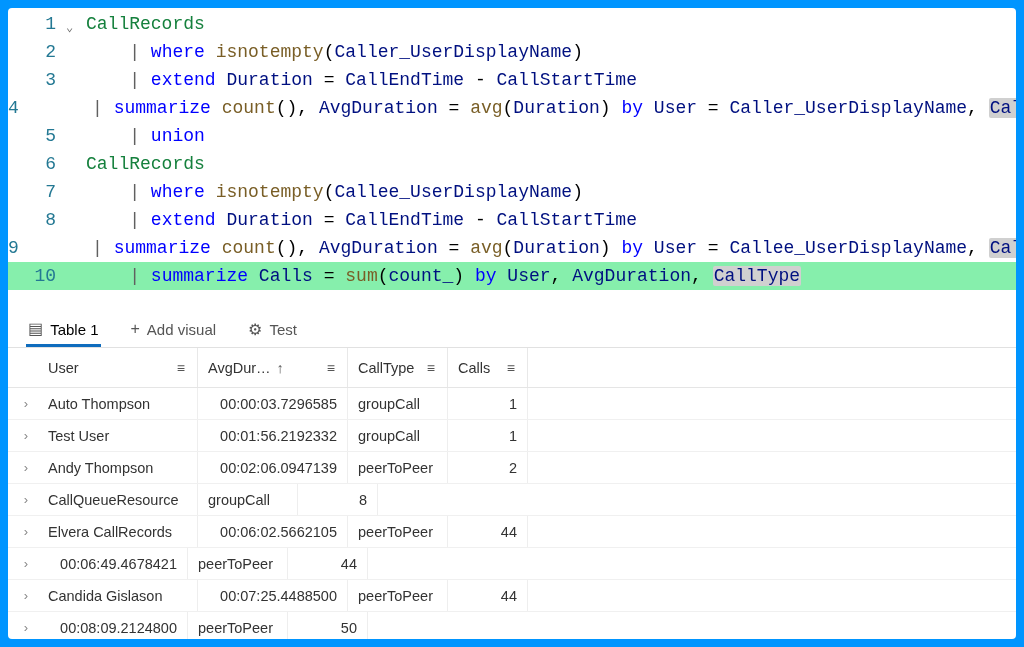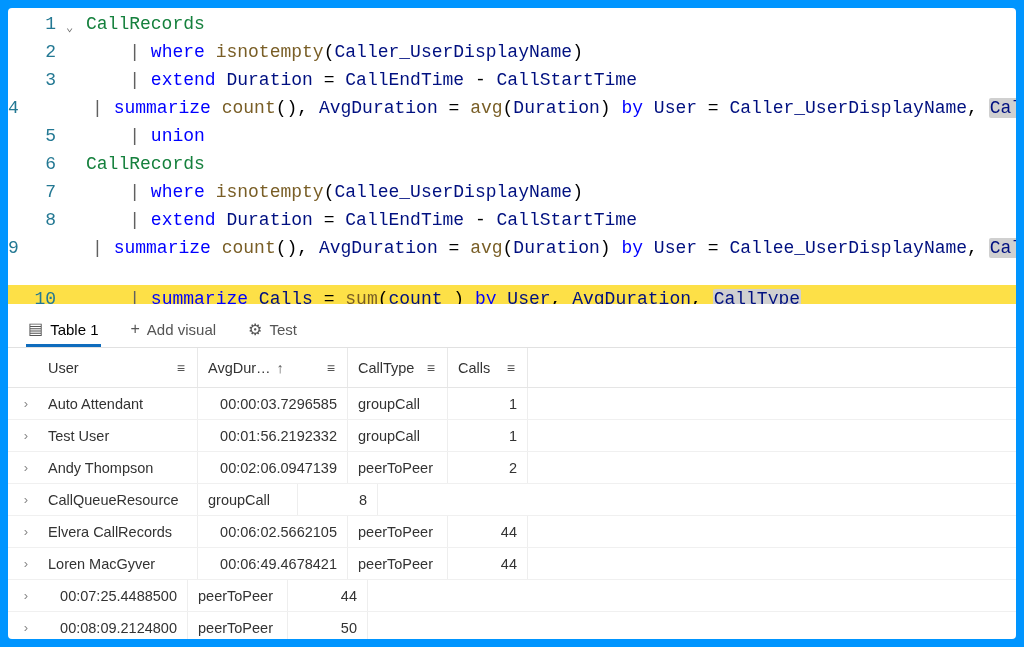--- a/index.html
+++ b/index.html
@@ -45,22 +45,21 @@
     left: 58px;
     top: 6px;
     font-size: 12px;
     color: #6b6b6b;
   }
   .code {
     flex: 1;
     padding-left: 18px;
   }
   .cur-line {
-    background: #fde047;
-    margin-top: 23px;
+    background: #86efac;
   }
   .tok-kw   { color: #0000ff; }
   .tok-id   { color: #15803d; }
   .tok-fn   { color: #795e26; }
   .tok-var  { color: #001080; }
   .tok-op   { color: #000000; }
   .tok-punc { color: #000000; }
   .tok-pipe { color: #606060; }
   .hl {
     background: #d0d0d0;
@@ -208,21 +207,21 @@
       </div>
       <div class="gh col-calls">
         <span>Calls</span>
         <span class="menu">≡</span>
       </div>
     </div>
 
     <div id="grid-body">
         <div class="grid-row">
           <div class="expander">›</div>
-          <div class="cell col-user">Auto Attendant</div>
+          <div class="cell col-user">Auto Thompson</div>
           <div class="cell col-dur">00:00:03.7296585</div>
           <div class="cell col-type">groupCall</div>
           <div class="cell col-calls">1</div>
         </div>
         <div class="grid-row">
           <div class="expander">›</div>
           <div class="cell col-user">Test User</div>
           <div class="cell col-dur">00:01:56.2192332</div>
           <div class="cell col-type">groupCall</div>
           <div class="cell col-calls">1</div>
@@ -242,27 +241,27 @@
         </div>
         <div class="grid-row">
           <div class="expander">›</div>
           <div class="cell col-user">Elvera CallRecords</div>
           <div class="cell col-dur">00:06:02.5662105</div>
           <div class="cell col-type">peerToPeer</div>
           <div class="cell col-calls">44</div>
         </div>
         <div class="grid-row">
           <div class="expander">›</div>
-          <div class="cell col-user">Loren MacGyver</div>
           <div class="cell col-dur">00:06:49.4678421</div>
           <div class="cell col-type">peerToPeer</div>
           <div class="cell col-calls">44</div>
         </div>
         <div class="grid-row">
           <div class="expander">›</div>
+          <div class="cell col-user">Candida Gislason</div>
           <div class="cell col-dur">00:07:25.4488500</div>
           <div class="cell col-type">peerToPeer</div>
           <div class="cell col-calls">44</div>
         </div>
         <div class="grid-row">
           <div class="expander">›</div>
           <div class="cell col-dur">00:08:09.2124800</div>
           <div class="cell col-type">peerToPeer</div>
           <div class="cell col-calls">50</div>
         </div>

